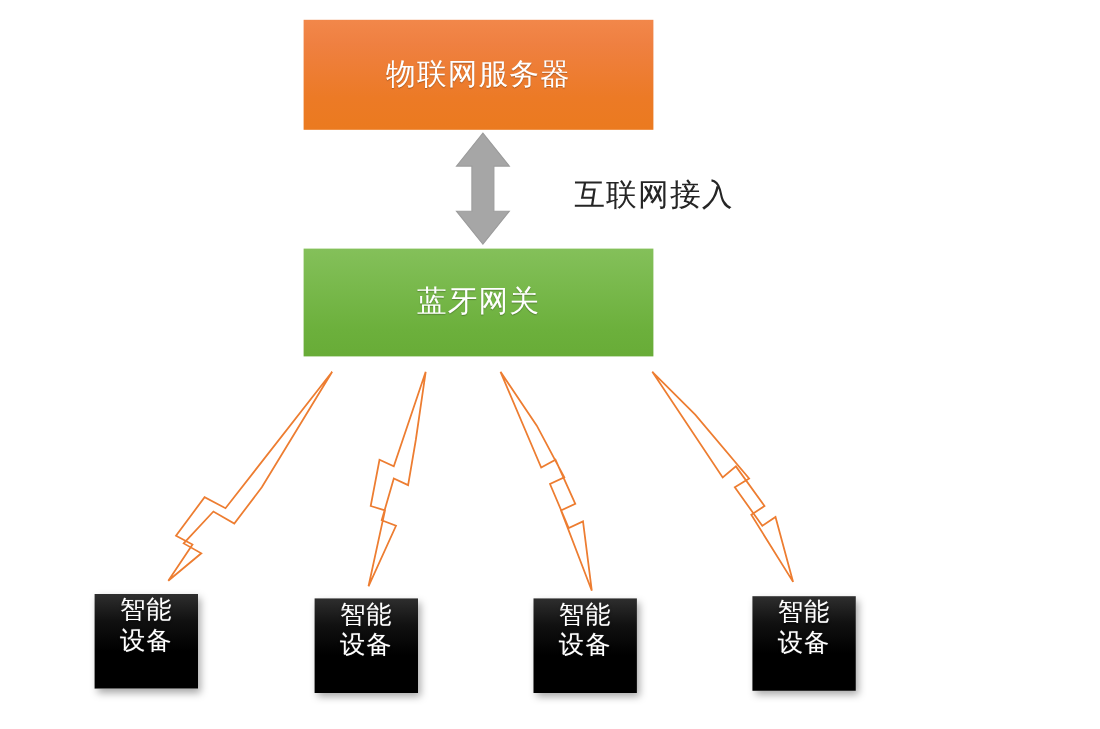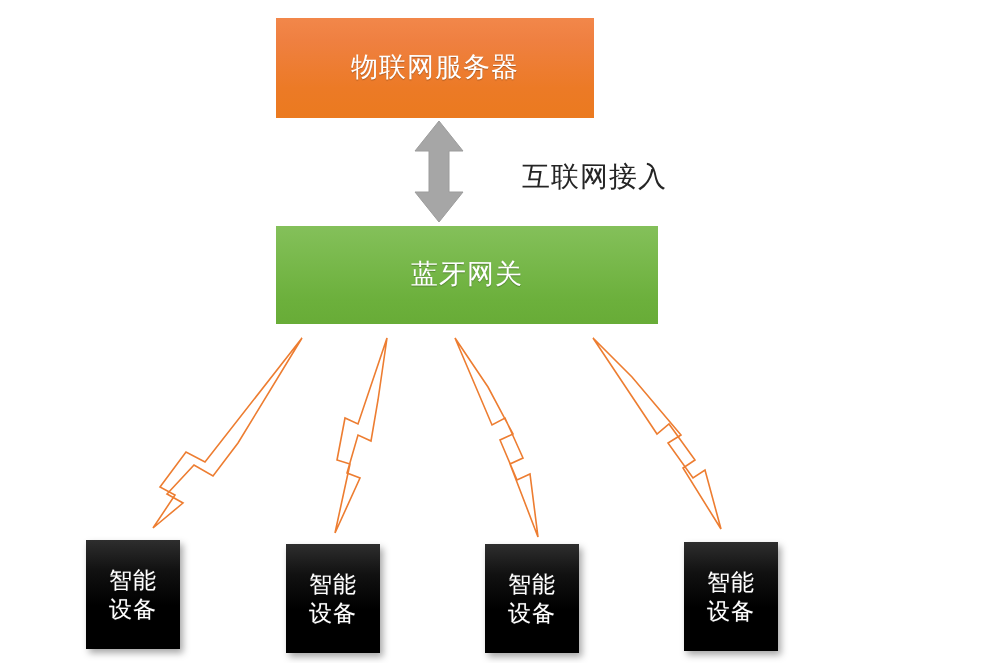--- a/index.html
+++ b/index.html
@@ -45,42 +45,41 @@
     left: 276px;
     top: 18px;
     width: 318px;
     height: 100px;
     background: linear-gradient(to bottom, #F2874A 0%, #EF8041 22%, #EC7A26 70%, #EB7A1F 100%);
   }
 
   .node-gateway {
     left: 276px;
     top: 226px;
-    width: 382px;
+    width: 318px;
     height: 98px;
     background: linear-gradient(to bottom, #84C05A 0%, #7CBB50 25%, #6CB03C 75%, #68AC37 100%);
   }
 
   .node-label-white {
     color: #ffffff;
     font-size: 27px;
     letter-spacing: 1px;
     line-height: 1.15;
     text-shadow: 0 1px 1px rgba(0,0,0,0.28);
     white-space: nowrap;
   }
 
   
   .device-box {
     position: absolute;
     width: 94px;
-    height: 109px;
+    height: 86px;
     box-sizing: border-box;
     display: flex;
-    align-items: center;
     justify-content: center;
     background: linear-gradient(to bottom, #2e2e2e 0%, #111111 28%, #000000 60%, #000000 100%);
     box-shadow: 3px 4px 7px rgba(0,0,0,0.35);
   }
   .device-text {
     color: #ffffff;
     font-size: 23px;
     line-height: 1.22;
     letter-spacing: 1px;
     text-shadow: 0 1px 2px rgba(0,0,0,0.9), 0 0 1px rgba(255,255,255,0.55);

